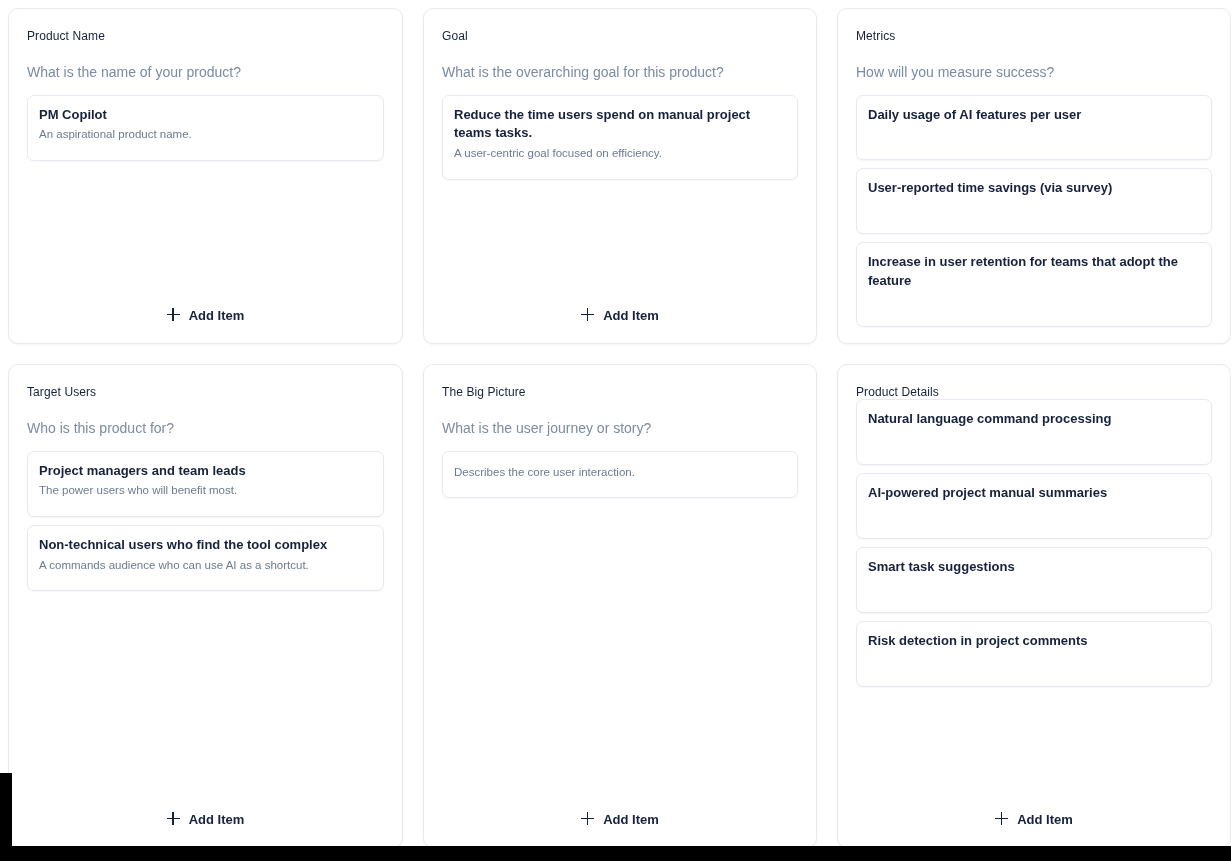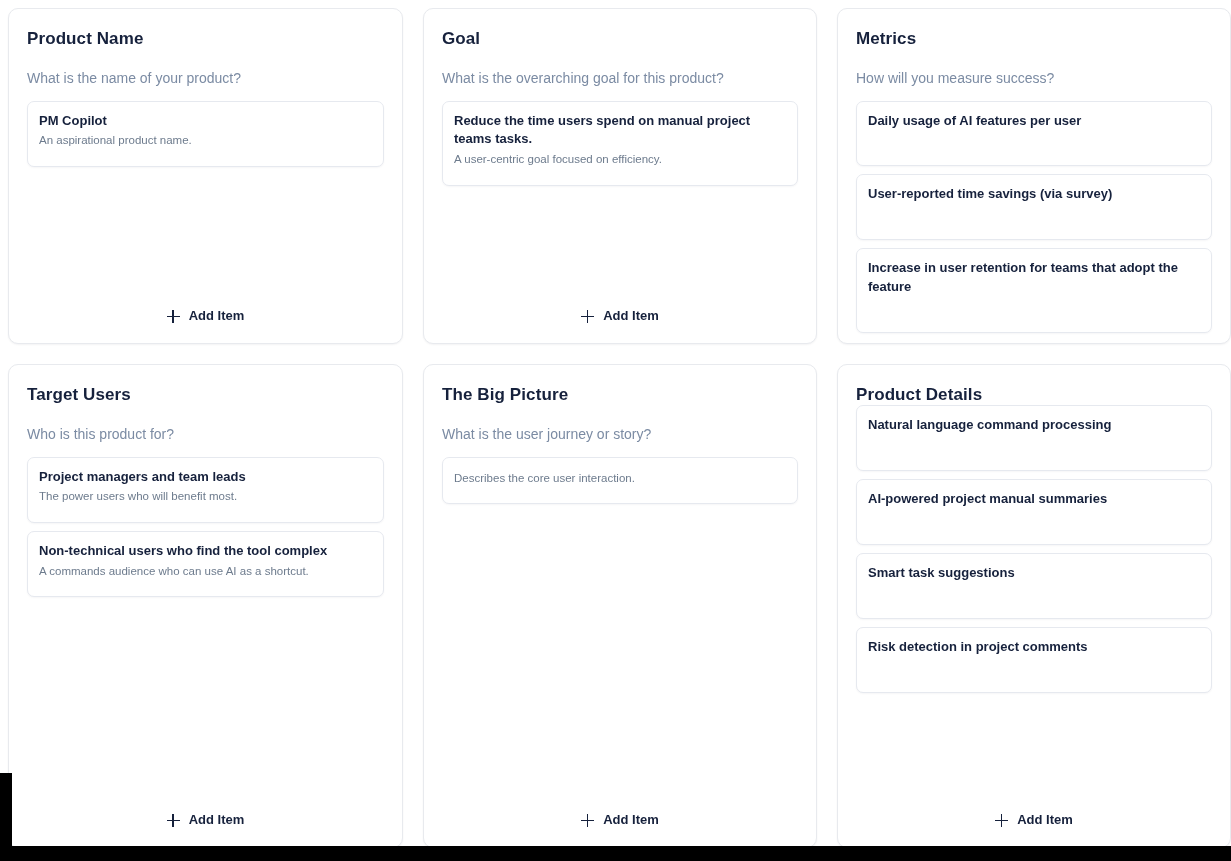--- a/index.html
+++ b/index.html
@@ -38,22 +38,22 @@
     border-radius: 10px;
     box-shadow: 0 1px 2px rgba(16, 24, 40, 0.05);
     margin: 8px;
     padding: 20px 18px 14px 18px;
     display: flex;
     flex-direction: column;
     overflow: hidden;
   }
 
   .section-title {
-    font-size: 17px;
-    font-weight: bold;
+    font-size: 12px;
+    font-weight: normal;
     color: #16213c;
     letter-spacing: 0.1px;
     line-height: 1.2;
   }
 
   .section-prompt {
     font-size: 14px;
     color: #7b8ba3;
     margin-top: 20px;
     margin-bottom: 13px;
@@ -98,21 +98,21 @@
     margin-top: auto;
     display: flex;
     justify-content: center;
     align-items: center;
     padding-top: 14px;
     padding-bottom: 2px;
   }
 
   .add-item-button {
     display: inline-flex;
-    align-items: flex-end;
+    align-items: flex-start;
     gap: 9px;
     background: transparent;
     border: none;
     cursor: pointer;
     font-family: inherit;
     font-size: 13px;
     font-weight: bold;
     color: #16213c;
     padding: 4px 8px;
   }

